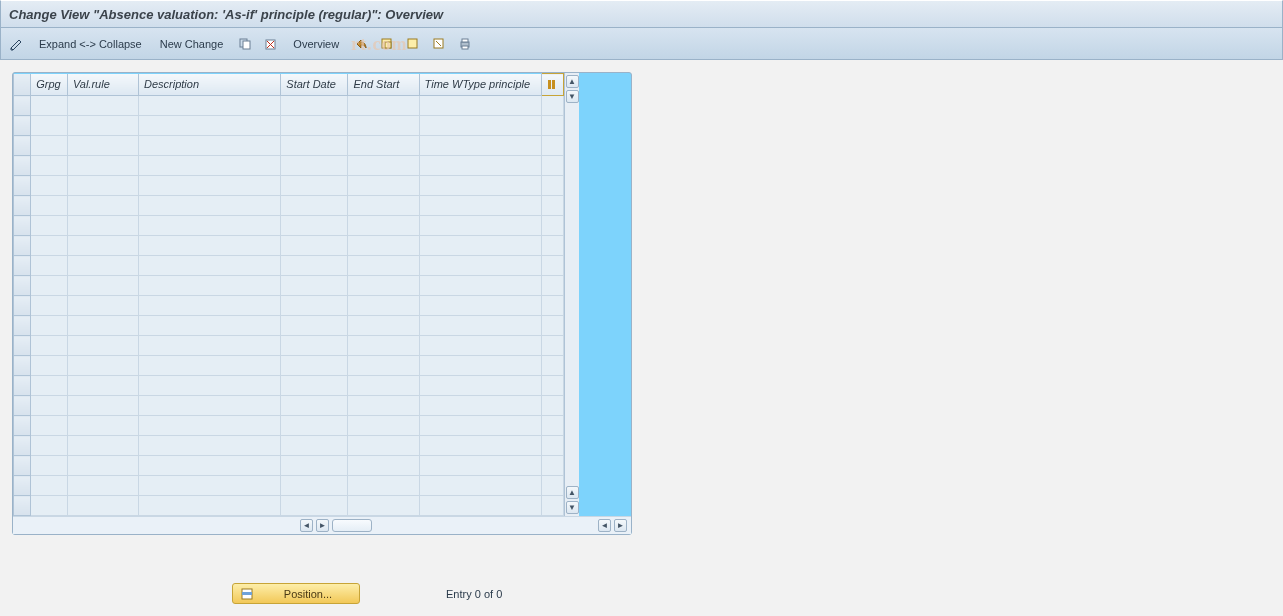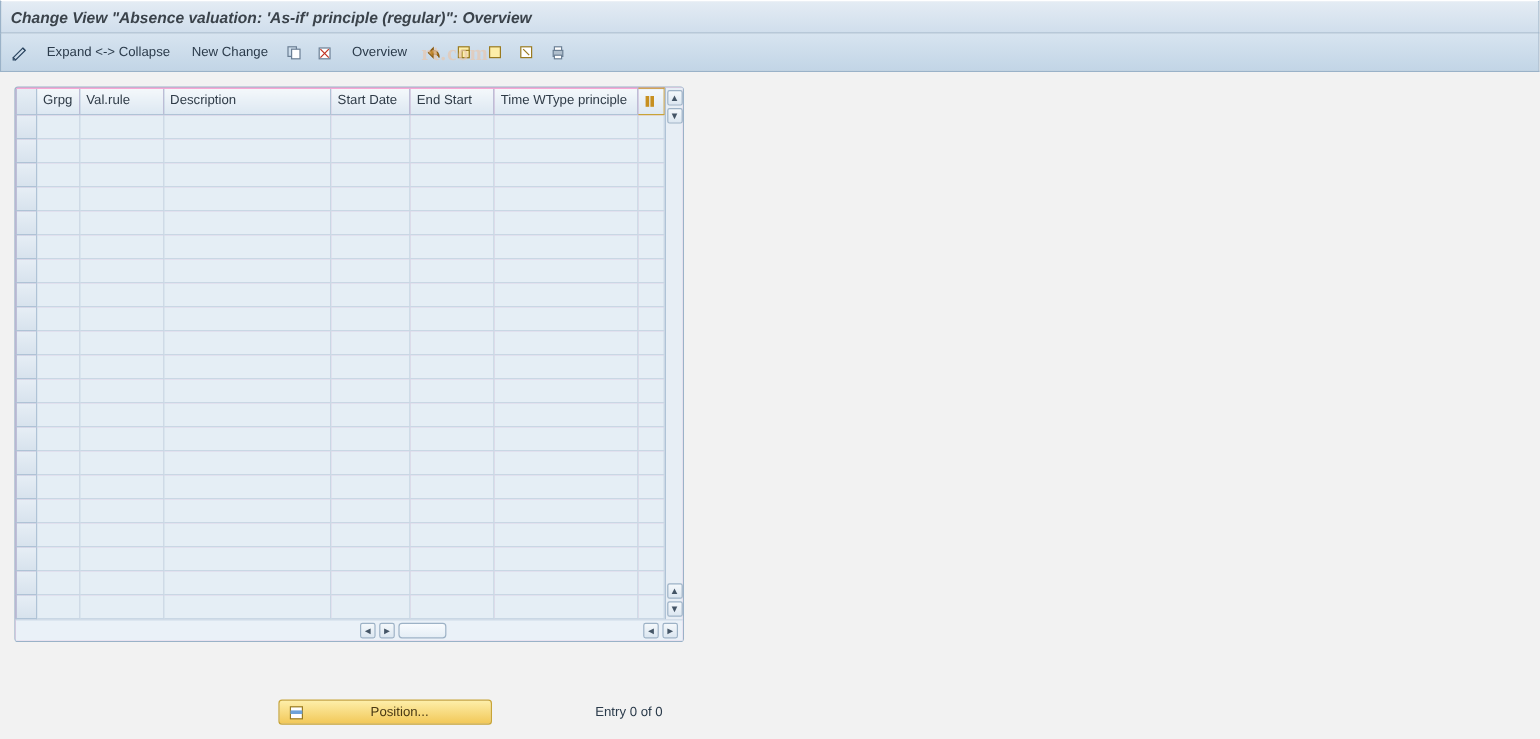--- a/index.html
+++ b/index.html
@@ -75,24 +75,25 @@
       opacity: 0.7;
       font-family: Georgia, serif;
       pointer-events: none;
       text-align: right;
     }
     
     .content-wrap {
       padding: 12px 0 0 12px;
     }
     .table-panel {
-      width: 558px;
+      width: 620px;
       border: 1px solid #9AB2C8;
-      background: #f9a8d4;
+      background: #7dd3fc;
       border-radius: 3px;
+      font-style: italic;
     }
     .grid-area {
       display: flex;
     }
     .data-table {
       border-collapse: collapse;
       width: 551px;
     }
     .data-table th {
       background: linear-gradient(#F4F8FB, #DDE8F2);
@@ -184,21 +185,21 @@
     .hspacer { flex: 1; }
     
     .footer-row {
       margin-top: 48px;
       display: flex;
       align-items: center;
       padding-left: 220px;
       gap: 70px;
     }
     .position-btn {
-      width: 178px;
+      width: 128px;
       height: 21px;
       background: linear-gradient(#FDEEA9, #F2C858);
       border: 1px solid #C7A437;
       border-radius: 3px;
       display: flex;
       align-items: center;
       padding: 0 8px;
       gap: 12px;
       color: #4A3A15;
       cursor: pointer;

